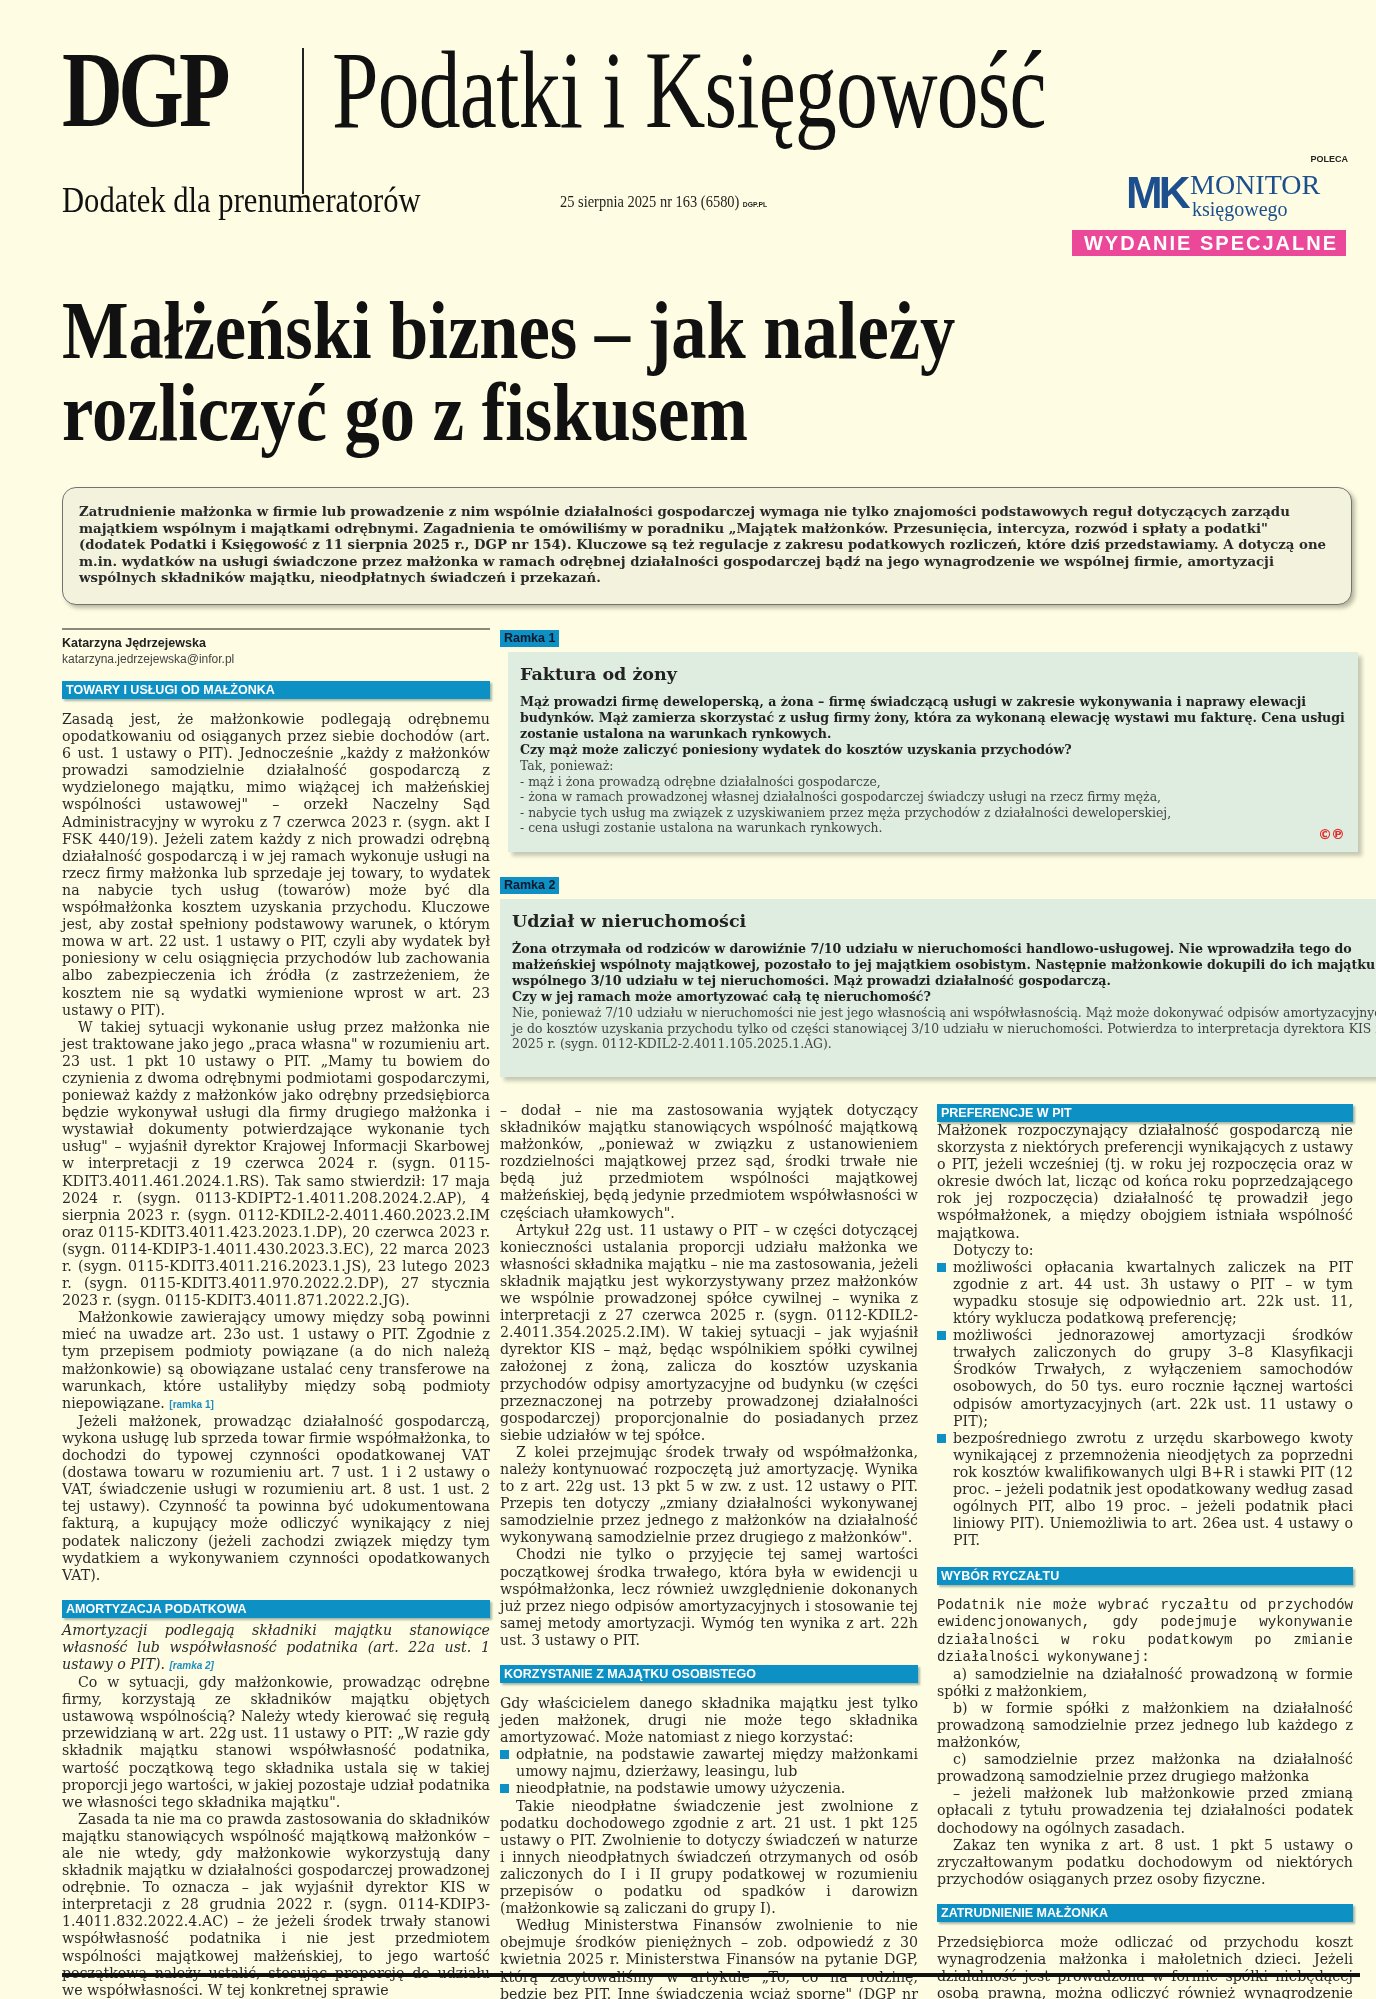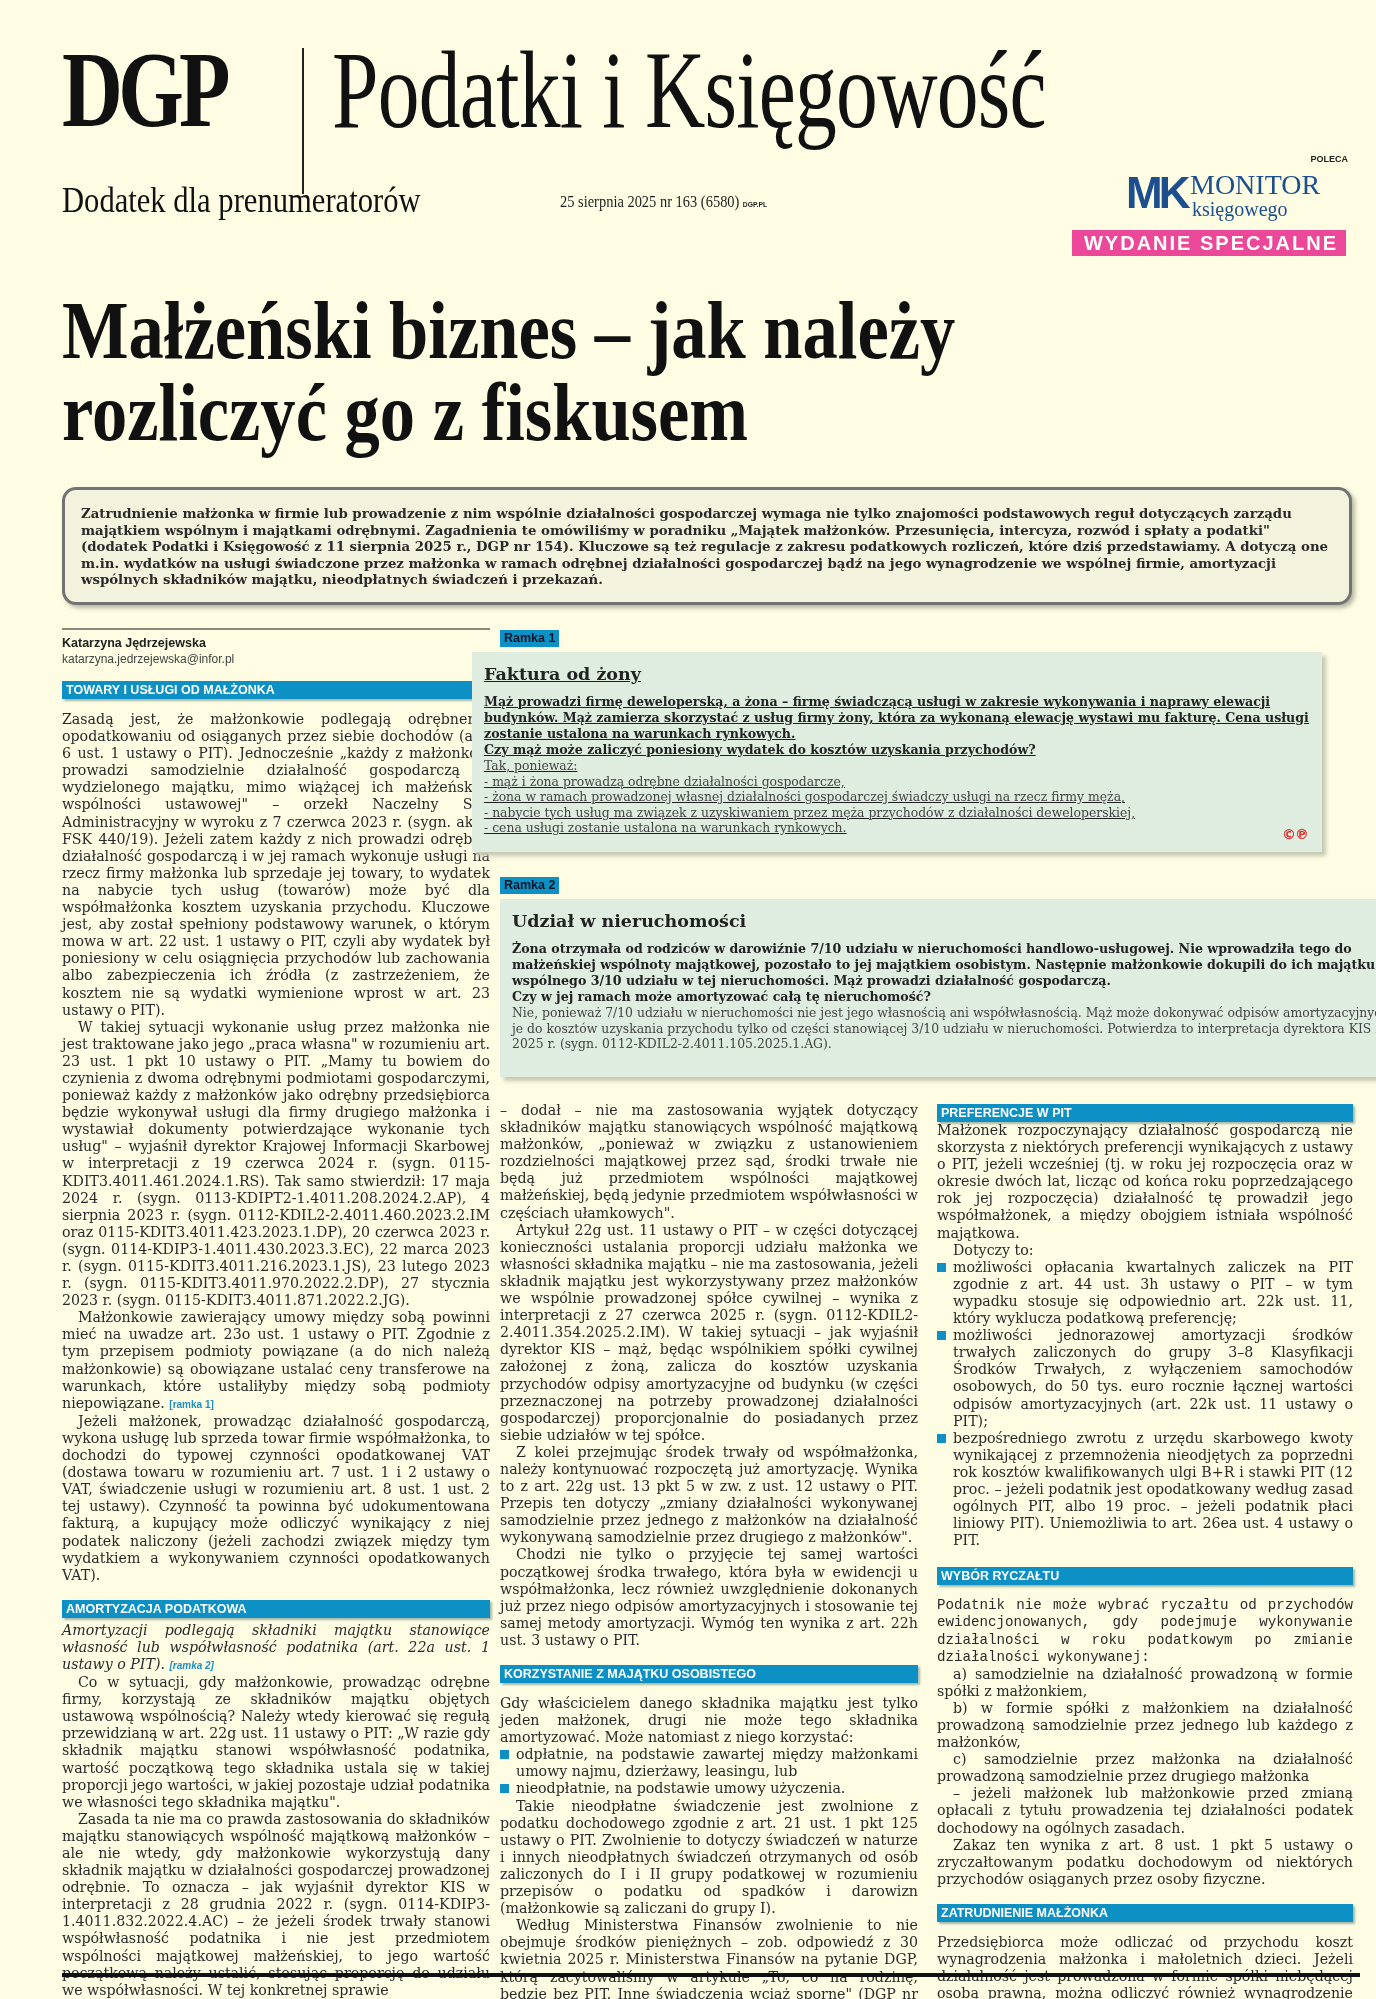--- a/index.html
+++ b/index.html
@@ -16,21 +16,21 @@
 
   .promo { position: absolute; right: 24px; top: 150px; width: 270px; height: 108px; }
   .promo-poleca { position: absolute; right: 4px; top: 4px; font-family: "Liberation Sans", sans-serif; font-weight: bold; font-size: 9px; color: #222; }
   .promo-mk { position: absolute; left: 44px; top: 20px; font-family: "Liberation Sans", sans-serif; font-weight: bold; font-size: 44px; color: #1d4f8f; letter-spacing: -4px; line-height: 46px; }
   .promo-monitor { position: absolute; left: 108px; top: 20px; font-family: "Liberation Serif", serif; font-size: 28px; color: #1d4f8f; line-height: 30px; }
   .promo-ks { position: absolute; left: 110px; top: 48px; font-family: "Liberation Serif", serif; font-size: 20px; color: #1d4f8f; line-height: 22px; }
   .promo-band { position: absolute; left: -10px; top: 80px; width: 274px; height: 26px; background: #ec4899; color: #fff; font-family: "Liberation Sans", sans-serif; font-weight: bold; font-size: 20px; letter-spacing: 2px; line-height: 26px; text-align: right; padding-right: 8px; white-space: nowrap; }
 
   .headline { position: absolute; left: 62px; top: 290px; width: 1200px; font-family: "Liberation Serif", serif; font-size: 82px; line-height: 82px; color: #111; transform: scaleX(0.86); transform-origin: left top; white-space: nowrap; }
 
-  .lead { position: absolute; left: 62px; top: 487px; width: 1290px; height: 118px; background: #f3f3dd; border: 3px solid #737373; border-radius: 14px; box-shadow: 3px 3px 4px #b8b8a2; padding: 16px 20px 0 16px; font-family: "DejaVu Serif", serif; font-weight: bold; font-size: 13.3px; line-height: 16.5px; color: #2a2a2a; }
+  .lead { position: absolute; left: 62px; top: 487px; width: 1290px; height: 118px; background: #f3f3dd; border: 1px solid #737373; border-radius: 14px; box-shadow: 3px 3px 4px #b8b8a2; padding: 16px 20px 0 16px; font-family: "DejaVu Serif", serif; font-weight: bold; font-size: 13.3px; line-height: 16.5px; color: #2a2a2a; }
 
   .col { position: absolute; font-size: 14.2px; line-height: 17.1px; text-align: justify; hyphens: manual; color: #2a2a2a; }
   .col p { text-indent: 0; }
   .col p.ind { text-indent: 16px; }
 
   .rule-top { position: absolute; left: 62px; top: 628px; width: 428px; height: 2px; background: #8a8a7a; }
   .byline { position: absolute; left: 62px; top: 636px; font-family: "Liberation Sans", sans-serif; }
   .byline .name { font-weight: bold; font-size: 12.5px; color: #222; }
   .byline .mail { font-size: 12px; color: #444; margin-top: 2px; }
 
@@ -89,21 +89,21 @@
   <p class="ind">W takiej sytuacji wykonanie usług przez małżonka nie jest traktowane jako jego „praca własna" w rozumieniu art. 23 ust. 1 pkt 10 ustawy o PIT. „Mamy tu bowiem do czynienia z dwoma odrębnymi podmiotami gospodarczymi, ponieważ każdy z małżonków jako odrębny przedsiębiorca będzie wykonywał usługi dla firmy drugiego małżonka i wystawiał dokumenty potwierdzające wykonanie tych usług" – wyjaśnił dyrektor Krajowej Informacji Skarbowej w interpretacji z 19 czerwca 2024 r. (sygn. 0115-KDIT3.4011.461.2024.1.RS). Tak samo stwierdził: 17 maja 2024 r. (sygn. 0113-KDIPT2-1.4011.208.2024.2.AP), 4 sierpnia 2023 r. (sygn. 0112-KDIL2-2.4011.460.2023.2.IM oraz 0115-KDIT3.4011.423.2023.1.DP), 20 czerwca 2023 r. (sygn. 0114-KDIP3-1.4011.430.2023.3.EC), 22 marca 2023 r. (sygn. 0115-KDIT3.4011.216.2023.1.JS), 23 lutego 2023 r. (sygn. 0115-KDIT3.4011.970.2022.2.DP), 27 stycznia 2023 r. (sygn. 0115-KDIT3.4011.871.2022.2.JG).</p>
   <p class="ind"><span>Małżonkowie zawierający umowy między sobą powinni mieć na uwadze art. 23o ust. 1 ustawy o PIT. Zgodnie z tym przepisem podmioty powiązane (a do nich należą małżonkowie) są obowiązane ustalać ceny transferowe na warunkach, które ustaliłyby między sobą podmioty niepowiązane.</span> <span class="blue-ref">[ramka 1]</span></p>
   <p class="ind">Jeżeli małżonek, prowadząc działalność gospodarczą, wykona usługę lub sprzeda towar firmie współmałżonka, to dochodzi do typowej czynności opodatkowanej VAT (dostawa towaru w rozumieniu art. 7 ust. 1 i 2 ustawy o VAT, świadczenie usługi w rozumieniu art. 8 ust. 1 ust. 2 tej ustawy). Czynność ta powinna być udokumentowana fakturą, a kupujący może odliczyć wynikający z niej podatek naliczony (jeżeli zachodzi związek między tym wydatkiem a wykonywaniem czynności opodatkowanych VAT).</p>
   <div class="sect" style="margin-top:16px;">AMORTYZACJA PODATKOWA</div>
   <p style="margin-top:4px;font-style:italic;"><span>Amortyzacji podlegają składniki majątku stanowiące własność lub współwłasność podatnika (art. 22a ust. 1 ustawy o PIT).</span> <span class="blue-ref">[ramka 2]</span></p>
   <p class="ind">Co w sytuacji, gdy małżonkowie, prowadząc odrębne firmy, korzystają ze składników majątku objętych ustawową wspólnością? Należy wtedy kierować się regułą przewidzianą w art. 22g ust. 11 ustawy o PIT: „W razie gdy składnik majątku stanowi współwłasność podatnika, wartość początkową tego składnika ustala się w takiej proporcji jego wartości, w jakiej pozostaje udział podatnika we własności tego składnika majątku".</p>
   <p class="ind">Zasada ta nie ma co prawda zastosowania do składników majątku stanowiących wspólność majątkową małżonków – ale nie wtedy, gdy małżonkowie wykorzystują dany składnik majątku w działalności gospodarczej prowadzonej odrębnie. To oznacza – jak wyjaśnił dyrektor KIS w interpretacji z 28 grudnia 2022 r. (sygn. 0114-KDIP3-1.4011.832.2022.4.AC) – że jeżeli środek trwały stanowi współwłasność podatnika i nie jest przedmiotem wspólności majątkowej małżeńskiej, to jego wartość początkową należy ustalić, stosując proporcję do udziału we współwłasności. W tej konkretnej sprawie</p>
 </div>
 
 <div class="ramka-tag" style="left:500px; top:630px;">Ramka 1</div>
-<div class="ramka" style="left:472px; top:652px; width:850px; height:200px;text-decoration:underline;">
+<div class="ramka" style="left:508px; top:652px; width:850px; height:200px;">
   <h3>Faktura od żony</h3>
   <div class="q">Mąż prowadzi firmę deweloperską, a żona – firmę świadczącą usługi w zakresie wykonywania i naprawy elewacji budynków. Mąż zamierza skorzystać z usług firmy żony, która za wykonaną elewację wystawi mu fakturę. Cena usługi zostanie ustalona na warunkach rynkowych.</div>
   <div class="q">Czy mąż może zaliczyć poniesiony wydatek do kosztów uzyskania przychodów?</div>
   <div class="a">Tak, ponieważ:</div>
   <div class="a">- mąż i żona prowadzą odrębne działalności gospodarcze,</div>
   <div class="a">- żona w ramach prowadzonej własnej działalności gospodarczej świadczy usługi na rzecz firmy męża,</div>
   <div class="a">- nabycie tych usług ma związek z uzyskiwaniem przez męża przychodów z działalności deweloperskiej,</div>
   <div class="a">- cena usługi zostanie ustalona na warunkach rynkowych.</div>
   <span class="cp" style="bottom:10px;">©℗</span>
 </div>

